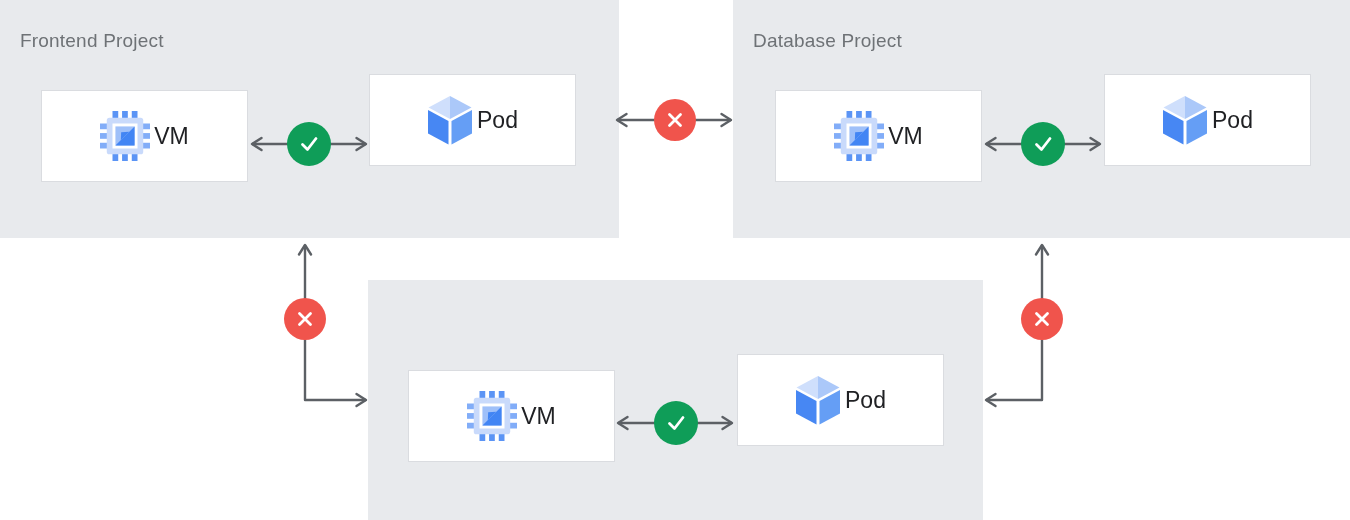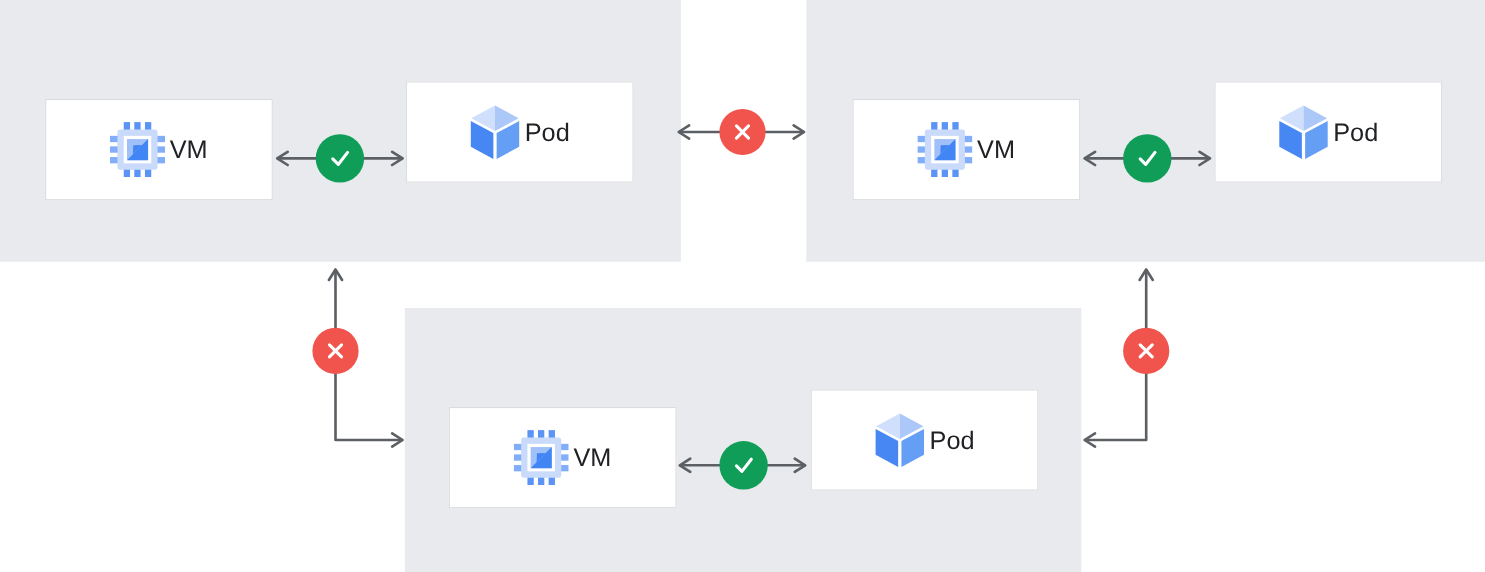--- a/index.html
+++ b/index.html
@@ -49,20 +49,21 @@
   }
   .badge-allowed{width:44px;height:44px;background:var(--allowed-green);}
   .badge-blocked{width:42px;height:42px;background:var(--blocked-red);}
 </style>
 </head>
 <body>
 
 <div class="canvas">
 
   <section class="panel panel-frontend">
+    <h2 class="panel-title">Frontend Project</h2>
     <div class="node node-vm">
       <span class="icon">
         <svg width="50" height="50" viewBox="0 0 48 48">
           <g fill="#5b94f5">
             <rect x="12" y="0" width="5.5" height="8"></rect>
               <rect x="21.2" y="0" width="5.5" height="8"></rect>
               <rect x="30.5" y="0" width="5.5" height="8"></rect>
             <rect x="12" y="40" width="5.5" height="8"></rect>
               <rect x="21.2" y="40" width="5.5" height="8"></rect>
               <rect x="30.5" y="40" width="5.5" height="8"></rect>
@@ -91,20 +92,21 @@
           <polygon points="23,1 44.5,12.5 23,24" fill="#abc8f9"></polygon>
           <polygon points="1,15 21.5,26 21.5,49.5 1,38.5" fill="#4787f3"></polygon>
           <polygon points="45,15 24.5,26 24.5,49.5 45,38.5" fill="#659ef5"></polygon>
         </svg>
       </span>
       <span class="node-label">Pod</span>
     </div>
   </section>
 
   <section class="panel panel-database">
+    <h2 class="panel-title">Database Project</h2>
     <div class="node node-vm" style="left:42px;">
       <span class="icon">
         <svg width="50" height="50" viewBox="0 0 48 48">
           <g fill="#5b94f5">
             <rect x="12" y="0" width="5.5" height="8"></rect>
               <rect x="21.2" y="0" width="5.5" height="8"></rect>
               <rect x="30.5" y="0" width="5.5" height="8"></rect>
             <rect x="12" y="40" width="5.5" height="8"></rect>
               <rect x="21.2" y="40" width="5.5" height="8"></rect>
               <rect x="30.5" y="40" width="5.5" height="8"></rect>

